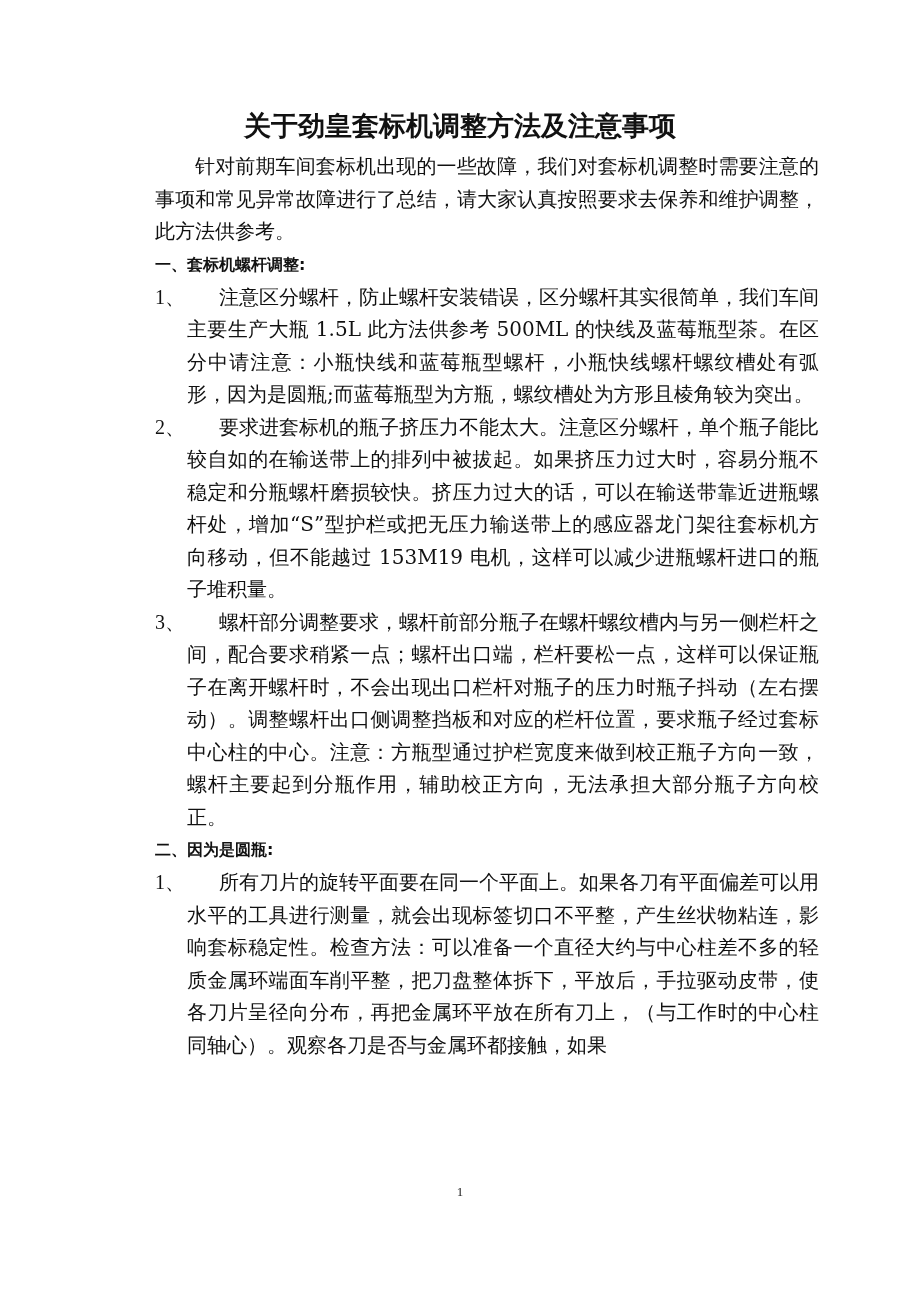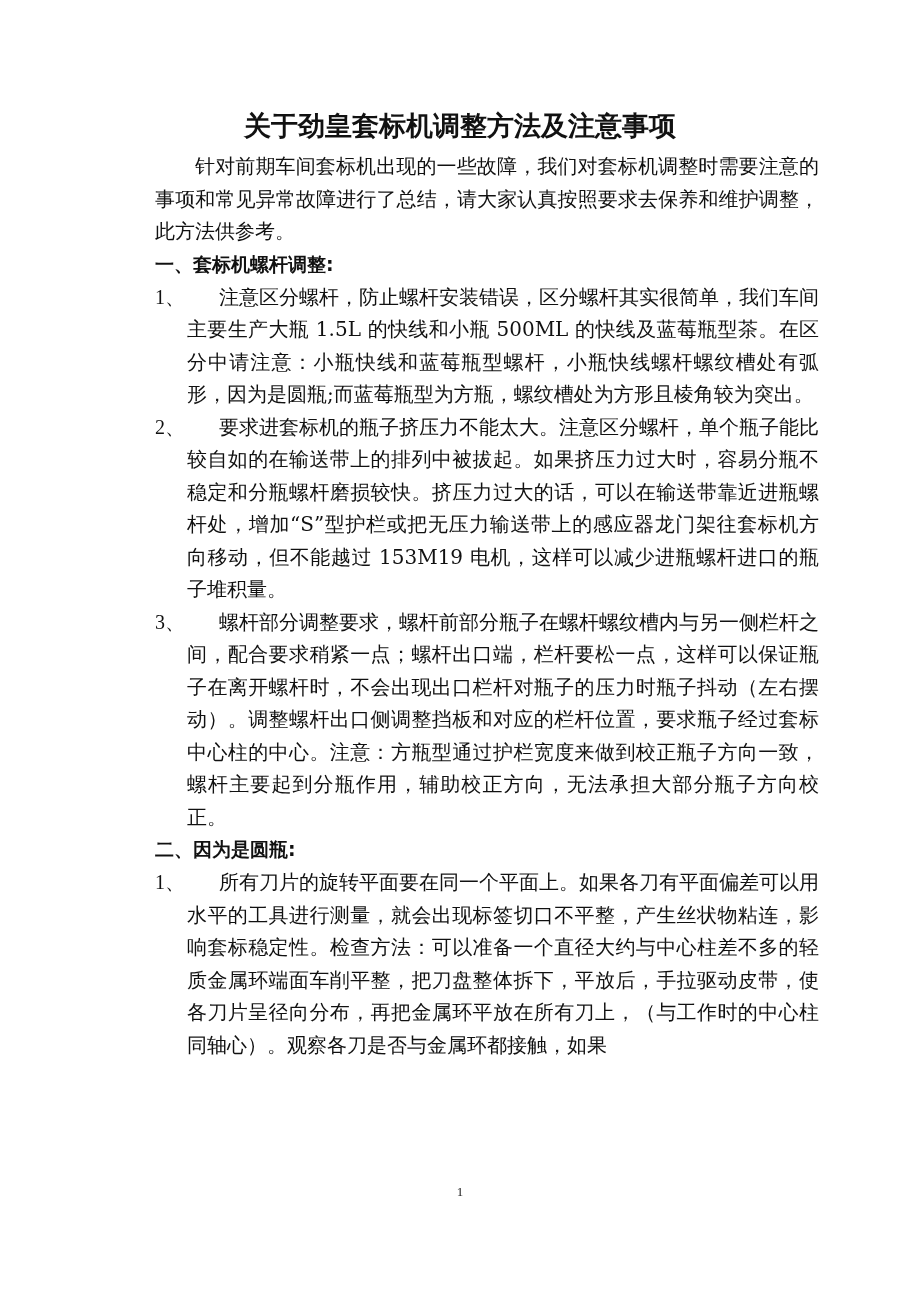--- a/index.html
+++ b/index.html
@@ -46,21 +46,21 @@
       text-justify: inter-character;
       margin-left: 27px;
     }
     .para-intro {
       text-indent: 40px;
       margin: 0;
     }
     .section-heading {
       font-family: "DejaVu Sans", "Liberation Sans", sans-serif;
       font-weight: bold;
-      font-size: 19px;
+      font-size: 16px;
       margin: 0;
       line-height: 33px;
     }
     .list-item {
       position: relative;
       padding-left: 32px;
       margin: 0;
     }
     .list-item .num {
       position: absolute;
@@ -93,21 +93,21 @@
 
   <div class="content">
 
     <p class="para-intro">针对前期车间套标机出现的一些故障，我们对套标机调整时需要注意的事项和常见异常故障进行了总结，请大家认真按照要求去保养和维护调整，  此方法供参考。</p>
 
     <div>
       <p class="section-heading">一、套标机螺杆调整:</p>
 
       <div class="list-item">
         <span class="num">1、</span>
-        <span class="text">注意区分螺杆，防止螺杆安装错误，区分螺杆其实很简单，我们车间主要生产大瓶 1.5L 的快线和小瓶 500ML 的快线及蓝莓瓶型茶。在区分中请注意：小瓶快线和蓝莓瓶型螺杆，小瓶快线螺杆螺纹槽处有弧形，因为是圆瓶;而蓝莓瓶型为方瓶，螺纹槽处为方形且棱角较为突出。</span>
+        <span class="text">注意区分螺杆，防止螺杆安装错误，区分螺杆其实很简单，我们车间主要生产大瓶 1.5L 此方法供参考 500ML 的快线及蓝莓瓶型茶。在区分中请注意：小瓶快线和蓝莓瓶型螺杆，小瓶快线螺杆螺纹槽处有弧形，因为是圆瓶;而蓝莓瓶型为方瓶，螺纹槽处为方形且棱角较为突出。</span>
       </div>
 
       <div class="list-item">
         <span class="num">2、</span>
         <span class="text">要求进套标机的瓶子挤压力不能太大。注意区分螺杆，单个瓶子能比较自如的在输送带上的排列中被拔起。如果挤压力过大时，容易分瓶不稳定和分瓶螺杆磨损较快。挤压力过大的话，可以在输送带靠近进瓶螺杆处，增加“S”型护栏或把无压力输送带上的感应器龙门架往套标机方向移动，但不能越过 153M19 电机，这样可以减少进瓶螺杆进口的瓶子堆积量。</span>
       </div>
 
       <div class="list-item">
         <span class="num">3、</span>
         <span class="text">螺杆部分调整要求，螺杆前部分瓶子在螺杆螺纹槽内与另一侧栏杆之间，配合要求稍紧一点；螺杆出口端，栏杆要松一点，这样可以保证瓶子在离开螺杆时，不会出现出口栏杆对瓶子的压力时瓶子抖动（左右摆动）。调整螺杆出口侧调整挡板和对应的栏杆位置，要求瓶子经过套标中心柱的中心。注意：方瓶型通过护栏宽度来做到校正瓶子方向一致，螺杆主要起到分瓶作用，辅助校正方向，无法承担大部分瓶子方向校正。</span>

